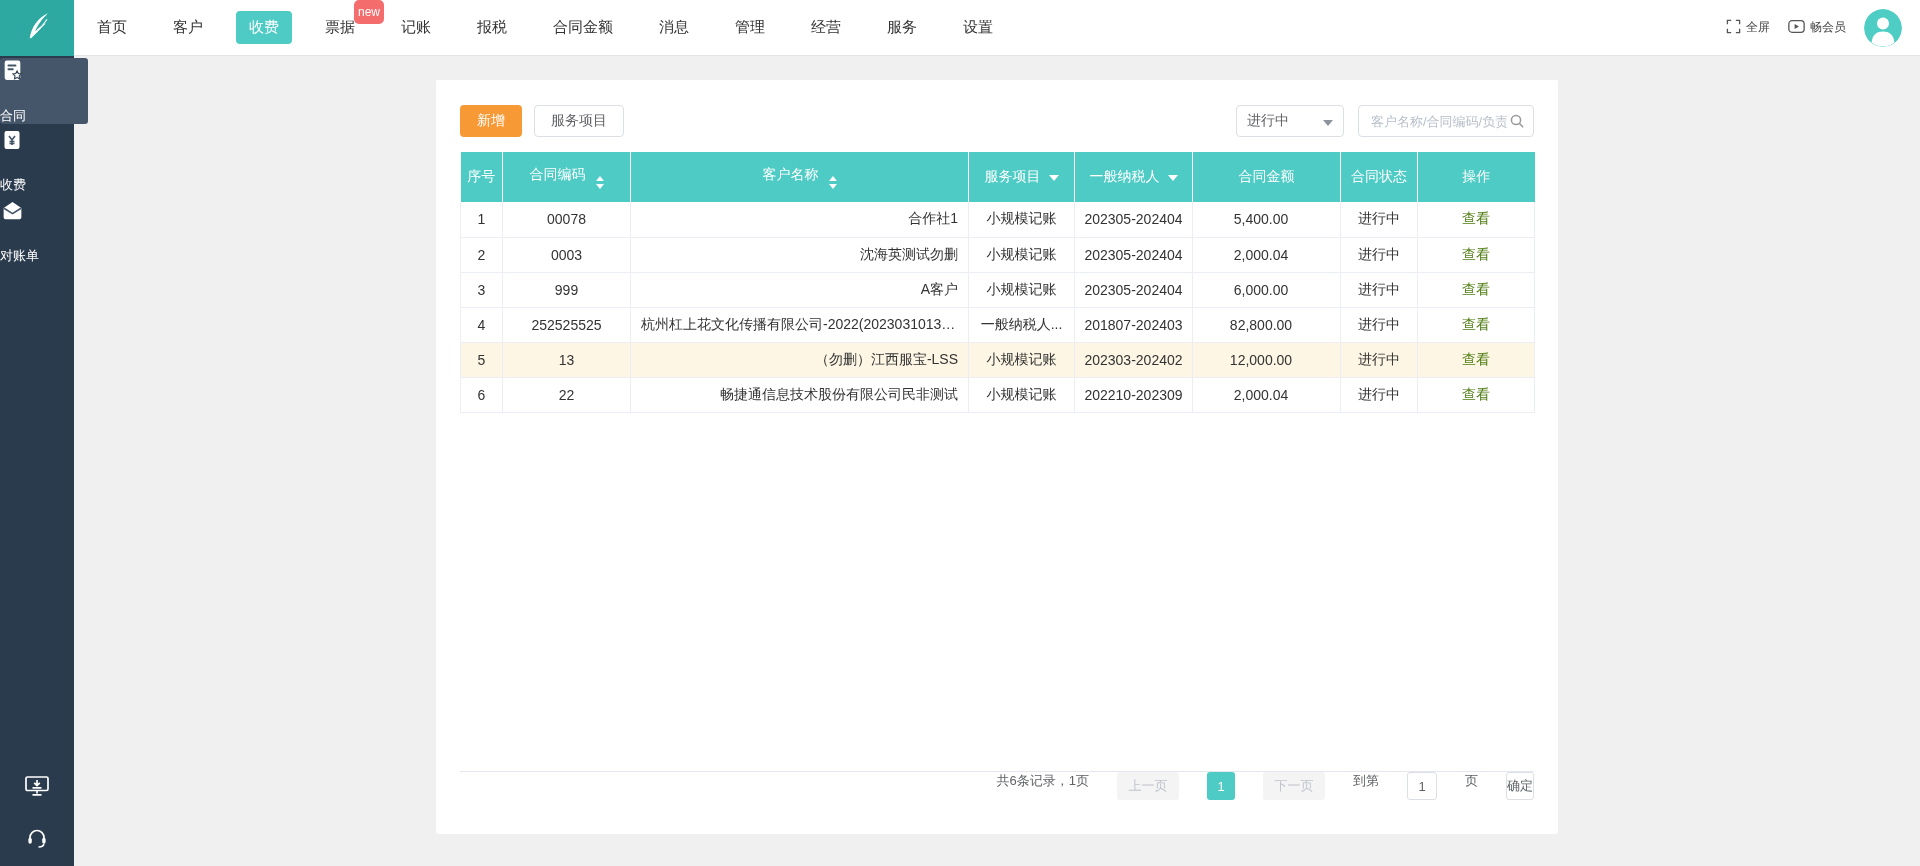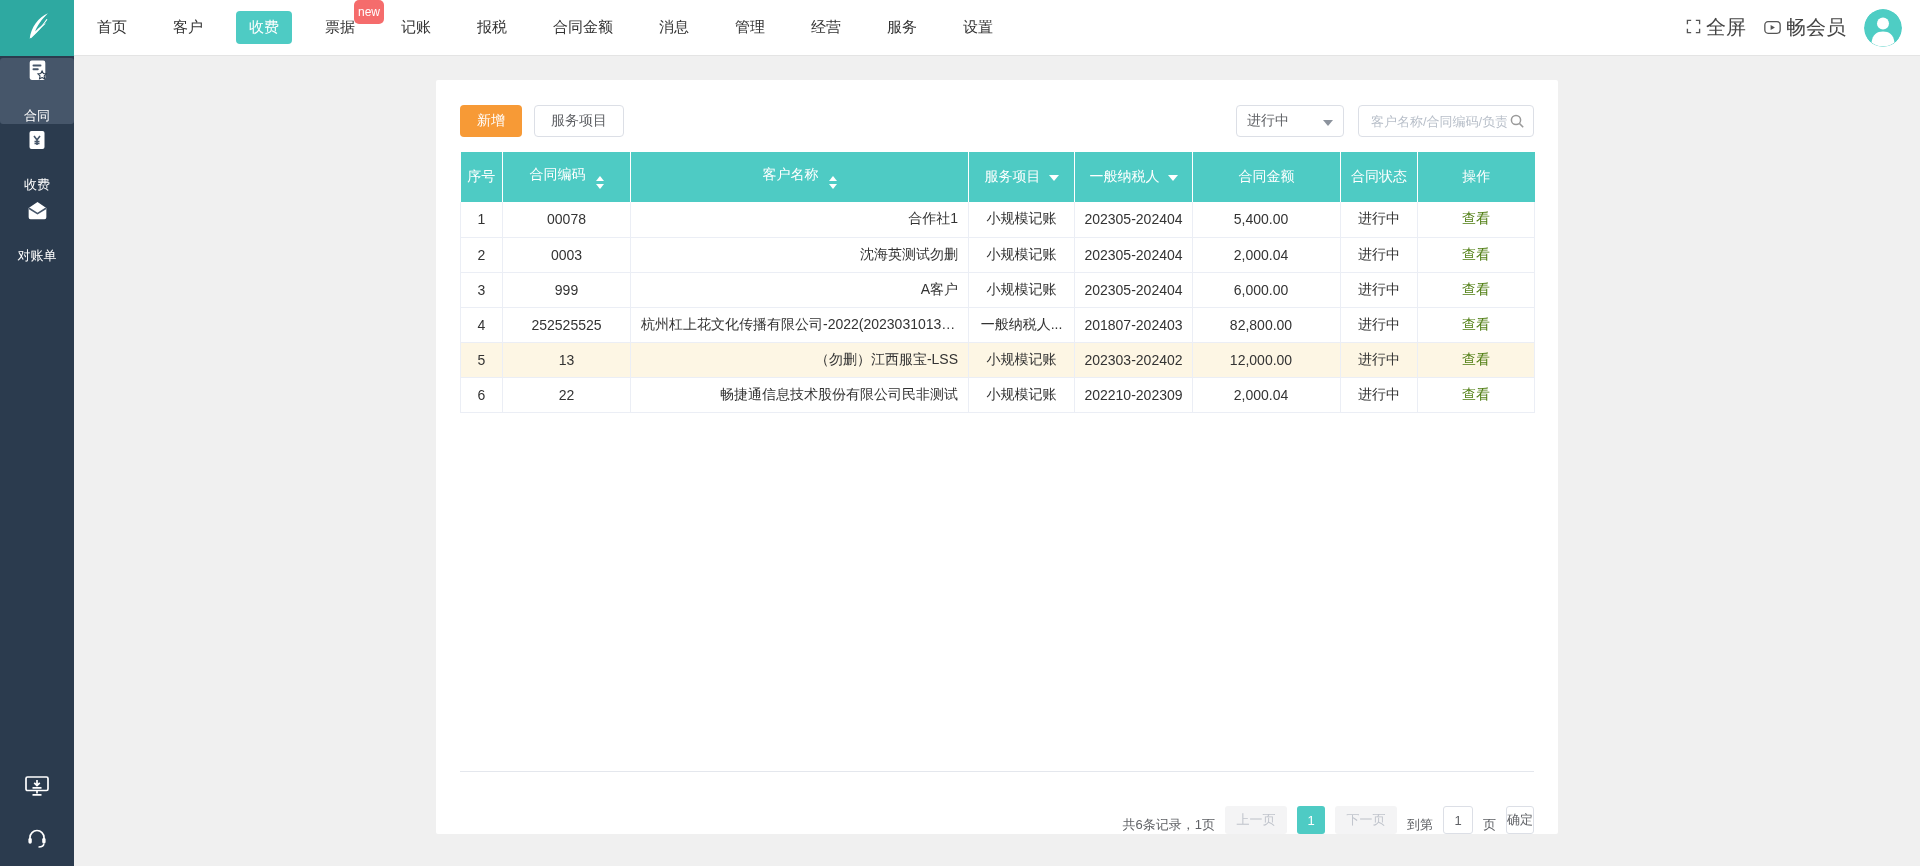--- a/index.html
+++ b/index.html
@@ -16,27 +16,27 @@
   .topnav{grid-area:nav;background:#fff;border-bottom:1px solid #e4e4e4;
           display:flex;align-items:center;}
   .logo{width:74px;height:56px;background:var(--logo-teal);display:flex;
         align-items:center;justify-content:center;cursor:pointer;flex:none;}
   .menu{display:flex;gap:20px;margin-left:10px;font-size:15px;color:#333;}
   .nav-item{position:relative;padding:7px 13px;border-radius:4px;cursor:pointer;white-space:nowrap;}
   .nav-item.active{background:var(--teal);color:#fff;}
   .nav-badge{position:absolute;top:-11px;right:-16px;background:var(--badge);color:#fff;
              font-size:12px;line-height:16px;padding:4px 4px;border-radius:5px;margin-left:28px;}
   .nav-right{margin-left:auto;display:flex;align-items:center;gap:18px;
-             padding-right:18px;font-size:20px;color:#444;}
+             padding-right:18px;font-size:12px;color:#444;}
   .nav-tool{display:flex;align-items:center;gap:5px;cursor:pointer;}
   .avatar{width:38px;height:38px;border-radius:50%;overflow:hidden;cursor:pointer;}
   
   .sidebar{grid-area:side;background:var(--sb);position:relative;}
-  .sb-item{width:74px;height:66px;margin-bottom:4px;display:flex;flex-direction:column;
-           align-items:center;justify-content:center;gap:24px;color:#fff;font-size:13px;
+  .sb-item{width:88px;height:66px;margin-bottom:4px;display:flex;flex-direction:column;
+           justify-content:center;gap:24px;color:#fff;font-size:13px;
            cursor:pointer;border-radius:3px;}
   .sb-item:first-child{margin-top:2px;}
   .sb-item.active{background:var(--sb-active);}
   .sb-bottom{position:absolute;bottom:16px;left:0;width:74px;display:flex;
              flex-direction:column;align-items:center;gap:28px;}
   .sb-bottom .tool{cursor:pointer;display:flex;}
   
   .main{grid-area:main;overflow:auto;}
   .card{width:1122px;height:754px;margin:24px auto 0;background:#fff;border-radius:2px;
         display:flex;flex-direction:column;}
@@ -70,22 +70,22 @@
   td.amount{text-align:center;padding-right:12px;}
   .view-link{color:#4d7c0f;cursor:pointer;}
   .sorter{display:inline-flex;flex-direction:column;gap:3px;margin-left:10px;vertical-align:-2px;}
   .sorter .up{width:0;height:0;border:4px solid transparent;border-bottom:5px solid #fff;border-top:none;}
   .sorter .down{width:0;height:0;border:4px solid transparent;border-top:5px solid #fff;border-bottom:none;}
   .fcaret{display:inline-block;width:0;height:0;border:5px solid transparent;
           border-top:6px solid #fff;border-bottom:none;margin-left:8px;vertical-align:0px;}
   
   .flex-spacer{flex:1;}
   .pager-divider{margin:0 24px;border-top:1px solid #e4e7ed;}
-  .pager{margin:0 24px;height:62px;display:flex;align-items:flex-end;justify-content:flex-end;
-         gap:10px;color:#606266;font-size:13px;}
+  .pager{margin:0 24px;height:62px;display:flex;align-items:flex-start;justify-content:flex-end;
+         gap:28px;color:#606266;font-size:13px;}
   .pg-btn{height:28px;min-width:62px;background:#f4f4f5;color:#c0c4cc;border:none;
           border-radius:3px;font-size:13px;cursor:pointer;}
   .pg-num{height:28px;min-width:28px;background:var(--teal);color:#fff;border:none;
           border-radius:3px;font-size:13px;cursor:pointer;}
   .pg-input{width:30px;height:28px;border:1px solid #dcdfe6;border-radius:3px;
             text-align:center;font-size:13px;color:#606266;outline:none;}
   .pg-confirm{height:28px;padding:0 0;background:#fff;border:1px solid #dcdfe6;
               border-radius:3px;color:#606266;font-size:13px;cursor:pointer;}
 </style>
 </head>

